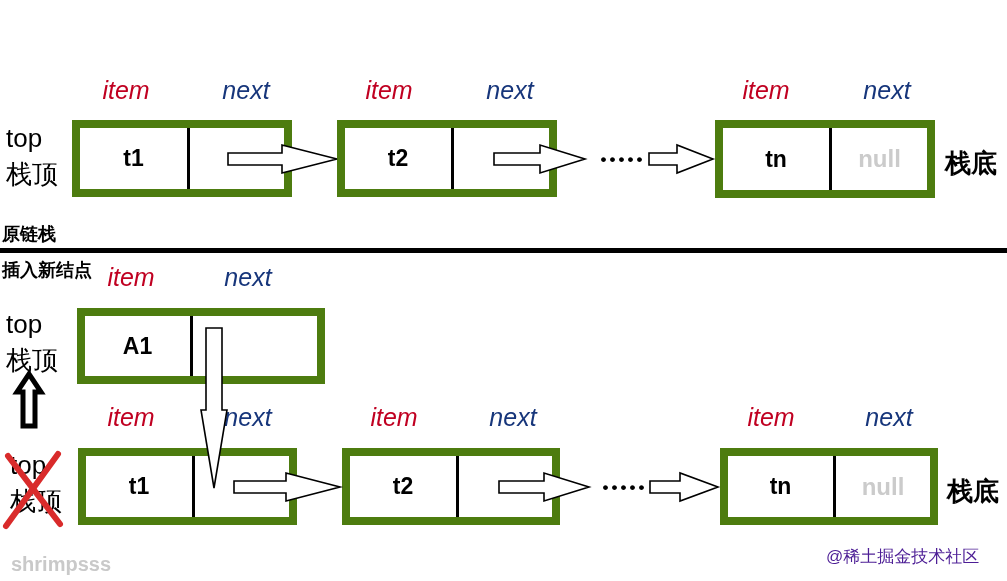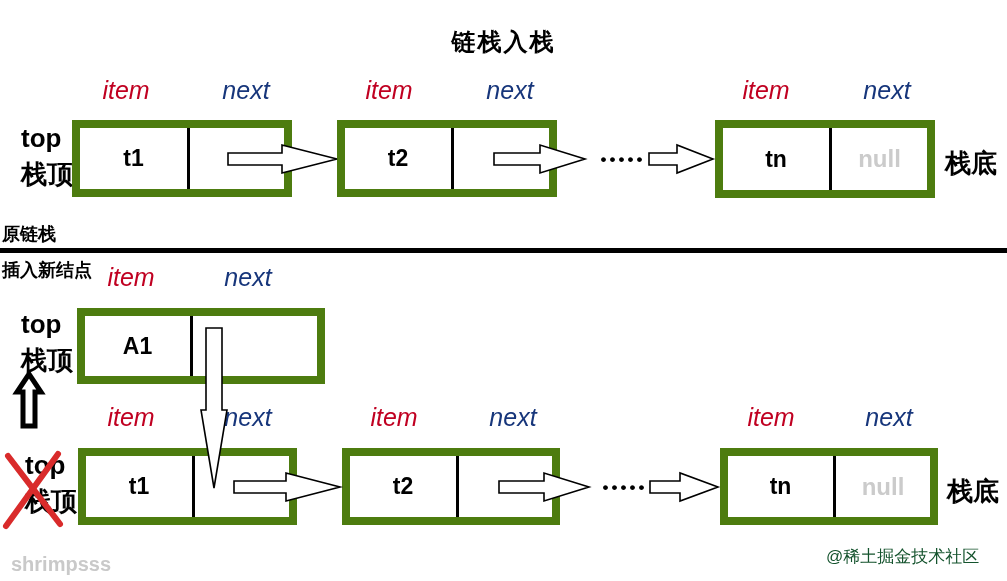--- a/index.html
+++ b/index.html
@@ -22,39 +22,38 @@
     display:flex;border:8px solid #4d7c0f;background:#fff;box-sizing:border-box;justify-content:center;
   }
   .cell{
     display:flex;align-items:center;justify-content:center;
     font-size:23px;font-weight:700;box-sizing:border-box;
   }
   .cell.left{border-right:3px solid #000;}
   .cell.right{flex:1;}
   .nulltext{color:var(--null,#cbcbcb);font-weight:700;font-size:24px;}
   .ptr{
-    font-size:26px;font-weight:700;line-height:36px;white-space:nowrap;margin-left:15px;
+    font-size:26px;font-weight:400;line-height:36px;white-space:nowrap;
   }
   .sidelbl{font-size:26px;font-weight:700;white-space:nowrap;}
   .dots{
     font-size:17px;font-weight:700;letter-spacing:3px;white-space:nowrap;
     transform:translateX(-50%);
   }
   .seclbl{font-size:18px;font-weight:700;white-space:nowrap;text-align:right;}
   .divider{left:0;width:1007px;top:248px;height:5px;background:#000;}
   .wm-left{font-size:20px;font-weight:700;color:#c9c9c9;}
-  .wm-right{font-size:17px;color:#14532d;}
+  .wm-right{font-size:17px;color:#4c1d95;}
   svg{display:block;overflow:visible;}
 </style>
 </head>
 <body>
 
 <div class="canvas">
 
-  <div class="abs title">链栈入栈</div>
 
   <div class="abs fieldlbl item" style="left:126px;top:76px">item</div>
   <div class="abs fieldlbl next" style="left:246px;top:76px">next</div>
   <div class="abs fieldlbl item" style="left:389px;top:76px">item</div>
   <div class="abs fieldlbl next" style="left:510px;top:76px">next</div>
   <div class="abs fieldlbl item" style="left:766px;top:76px">item</div>
   <div class="abs fieldlbl next" style="left:887px;top:76px">next</div>
 
   <div class="abs ptr" style="left:6px;top:120px">
     <div>top</div>

